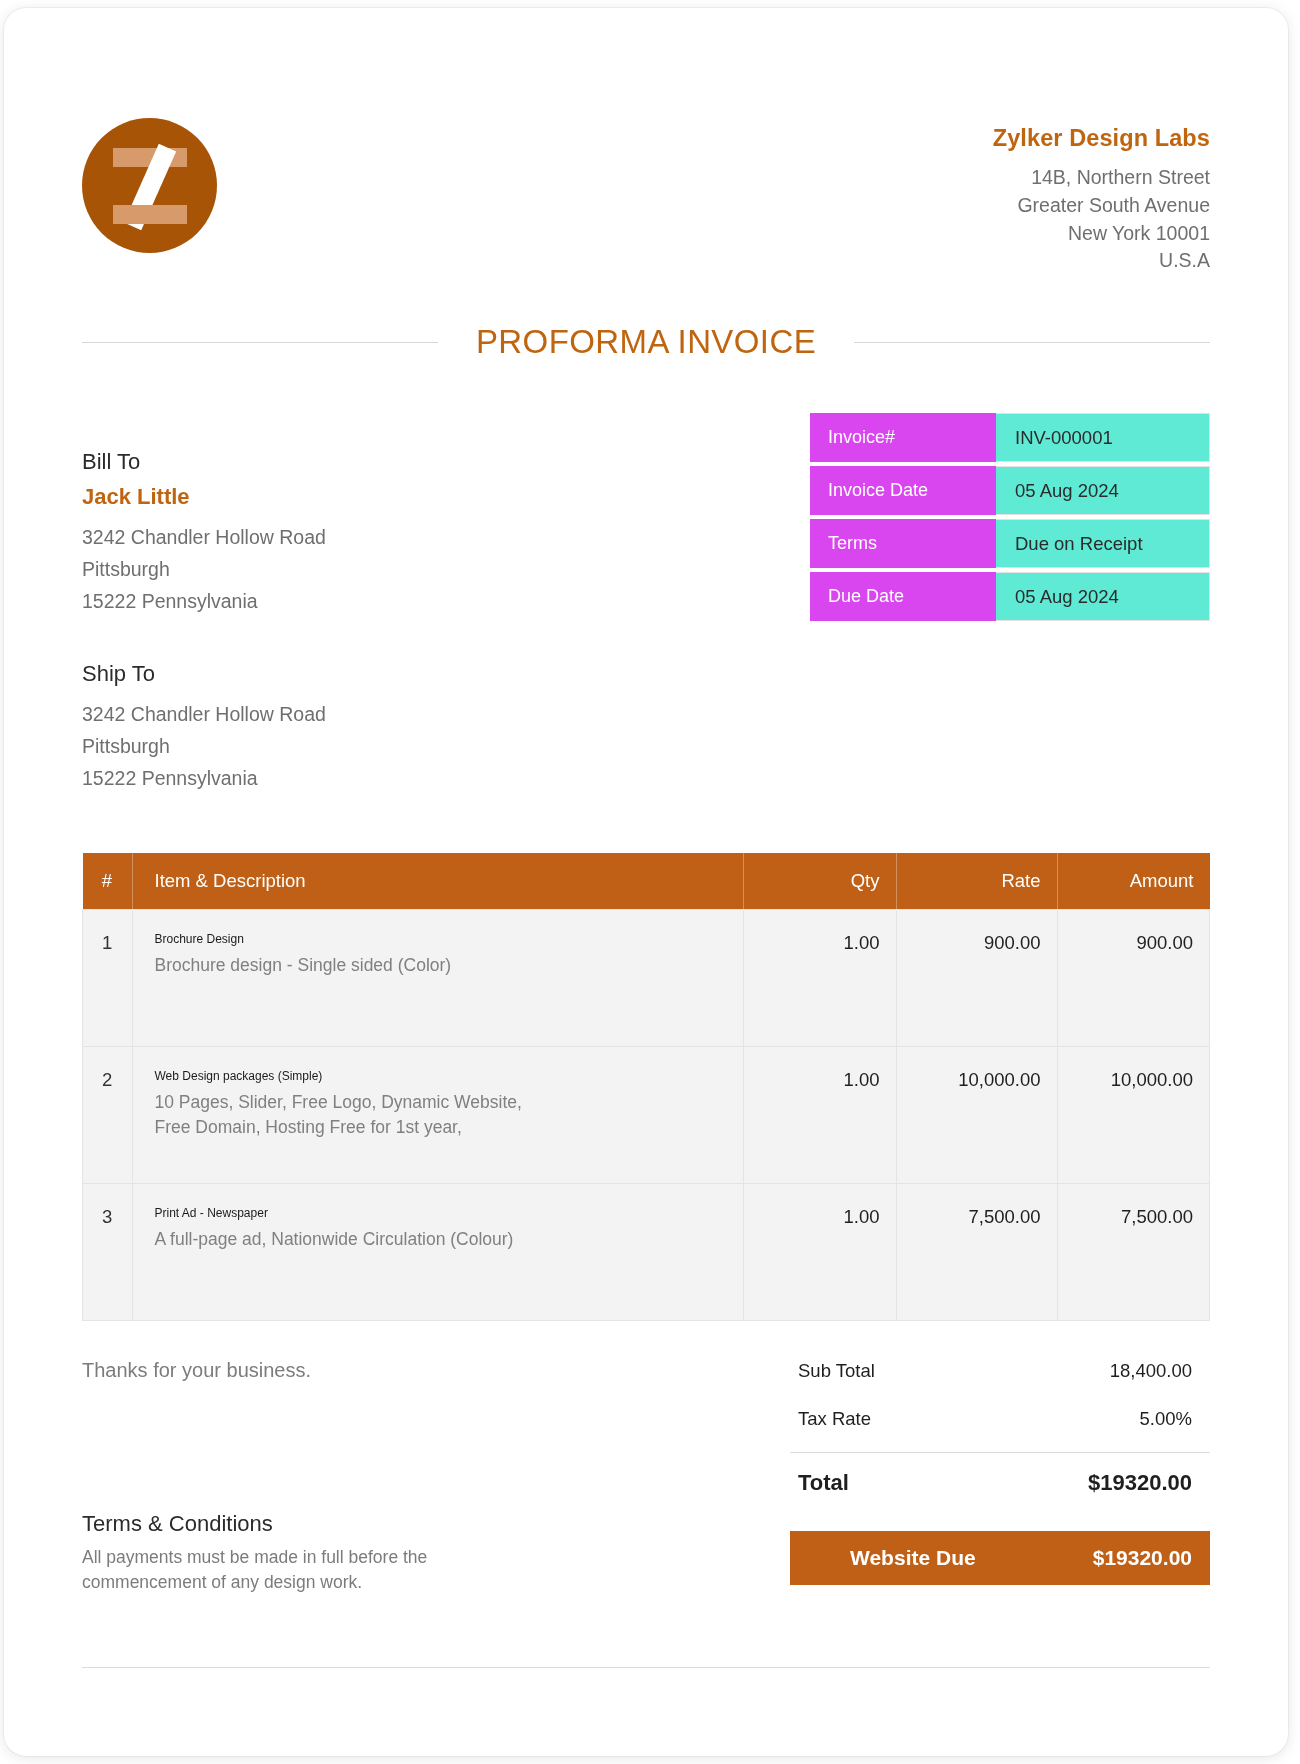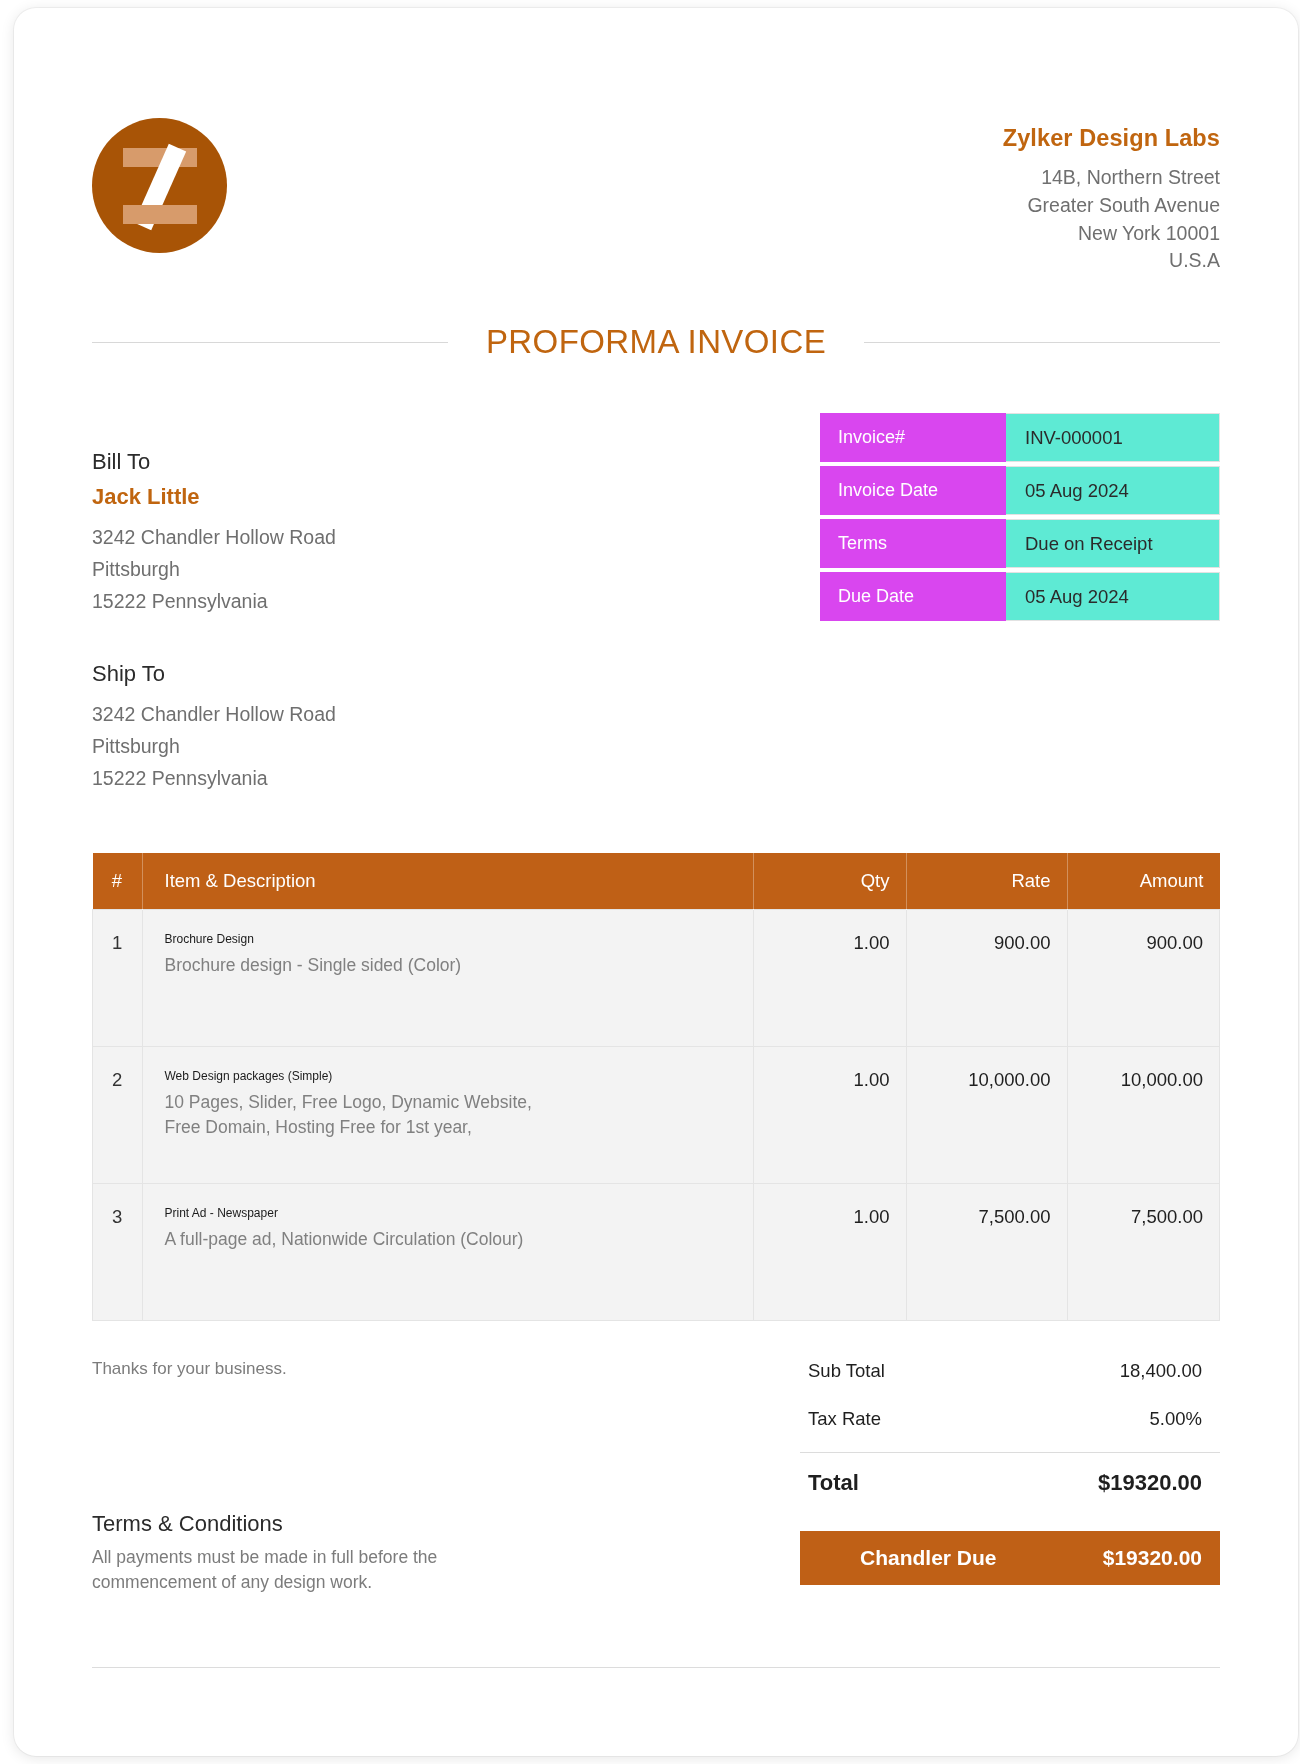--- a/index.html
+++ b/index.html
@@ -3,21 +3,21 @@
 <meta charset="utf-8">
 <style>
   html,body{margin:0;padding:0;}
   body{
     width:1300px;height:1764px;
     background:#ffffff;
     font-family:"Liberation Sans","DejaVu Sans",sans-serif;
     -webkit-font-smoothing:antialiased;
   }
   .page{
-    position:absolute;left:14px;top:8px;
+    position:absolute;left:4px;top:8px;
     width:1284px;height:1748px;
     background:#fff;
     border-radius:22px;
     box-shadow:0 0 0 1px rgba(0,0,0,.045), 0 2px 14px rgba(0,0,0,.10);
     overflow:hidden;
   }
   .inner{padding:0 78px;position:relative;height:100%;box-sizing:border-box;}
 
   
   .header{display:flex;align-items:flex-start;justify-content:space-between;padding-top:110px;}
@@ -89,21 +89,21 @@
     padding:22px 16px;height:92px;
   }
   .items td.c-no{text-align:center;padding-left:0;padding-right:0;color:#333;}
   .items td.c-item{text-align:left;padding-left:22px;}
   .items td.c-qty,.items td.c-rate,.items td.c-amt{text-align:right;}
   .it-name{font-size:12px;color:#1B1B1B;margin-bottom:7px;}
   .it-desc{font-size:17.5px;color:#808080;line-height:1.42;}
 
   
   .lower{display:flex;justify-content:space-between;margin-top:26px;}
-  .thanks{font-size:17px;color:#7C7C7C;padding-top:12px;}
+  .thanks{font-size:20px;color:#7C7C7C;padding-top:12px;}
   .totals{width:420px;flex:none;}
   .trow{display:flex;justify-content:space-between;align-items:center;padding:13px 18px 13px 0;margin-left:8px;}
   .trow .lbl{font-size:18.5px;color:#1F1F1F;}
   .trow .val{font-size:18.5px;color:#1F1F1F;}
   .tsep{height:1px;background:#DCDCDC;margin:9px 0 4px 0;}
   .trow.total .lbl,.trow.total .val{font-weight:bold;font-size:22px;}
   .balance{
     background:#BF6016;color:#fff;display:flex;justify-content:space-between;align-items:center;
     padding:15px 18px 15px 0;margin-top:22px;
   }
@@ -237,21 +237,21 @@
       <div class="trow">
         <div class="lbl">Tax Rate</div>
         <div class="val">5.00%</div>
       </div>
       <div class="tsep"></div>
       <div class="trow total">
         <div class="lbl">Total</div>
         <div class="val">$19320.00</div>
       </div>
       <div class="balance">
-        <div class="lbl">Chandler Due</div>
+        <div class="lbl">Website Due</div>
         <div class="val">$19320.00</div>
       </div>
     </div>
   </div>
 
   <div class="terms">
     <div class="hd">Terms &amp; Conditions</div>
     <div class="bd">All payments must be made in full before the</div>
     <div class="bd">commencement of any design work.</div>
   </div>

